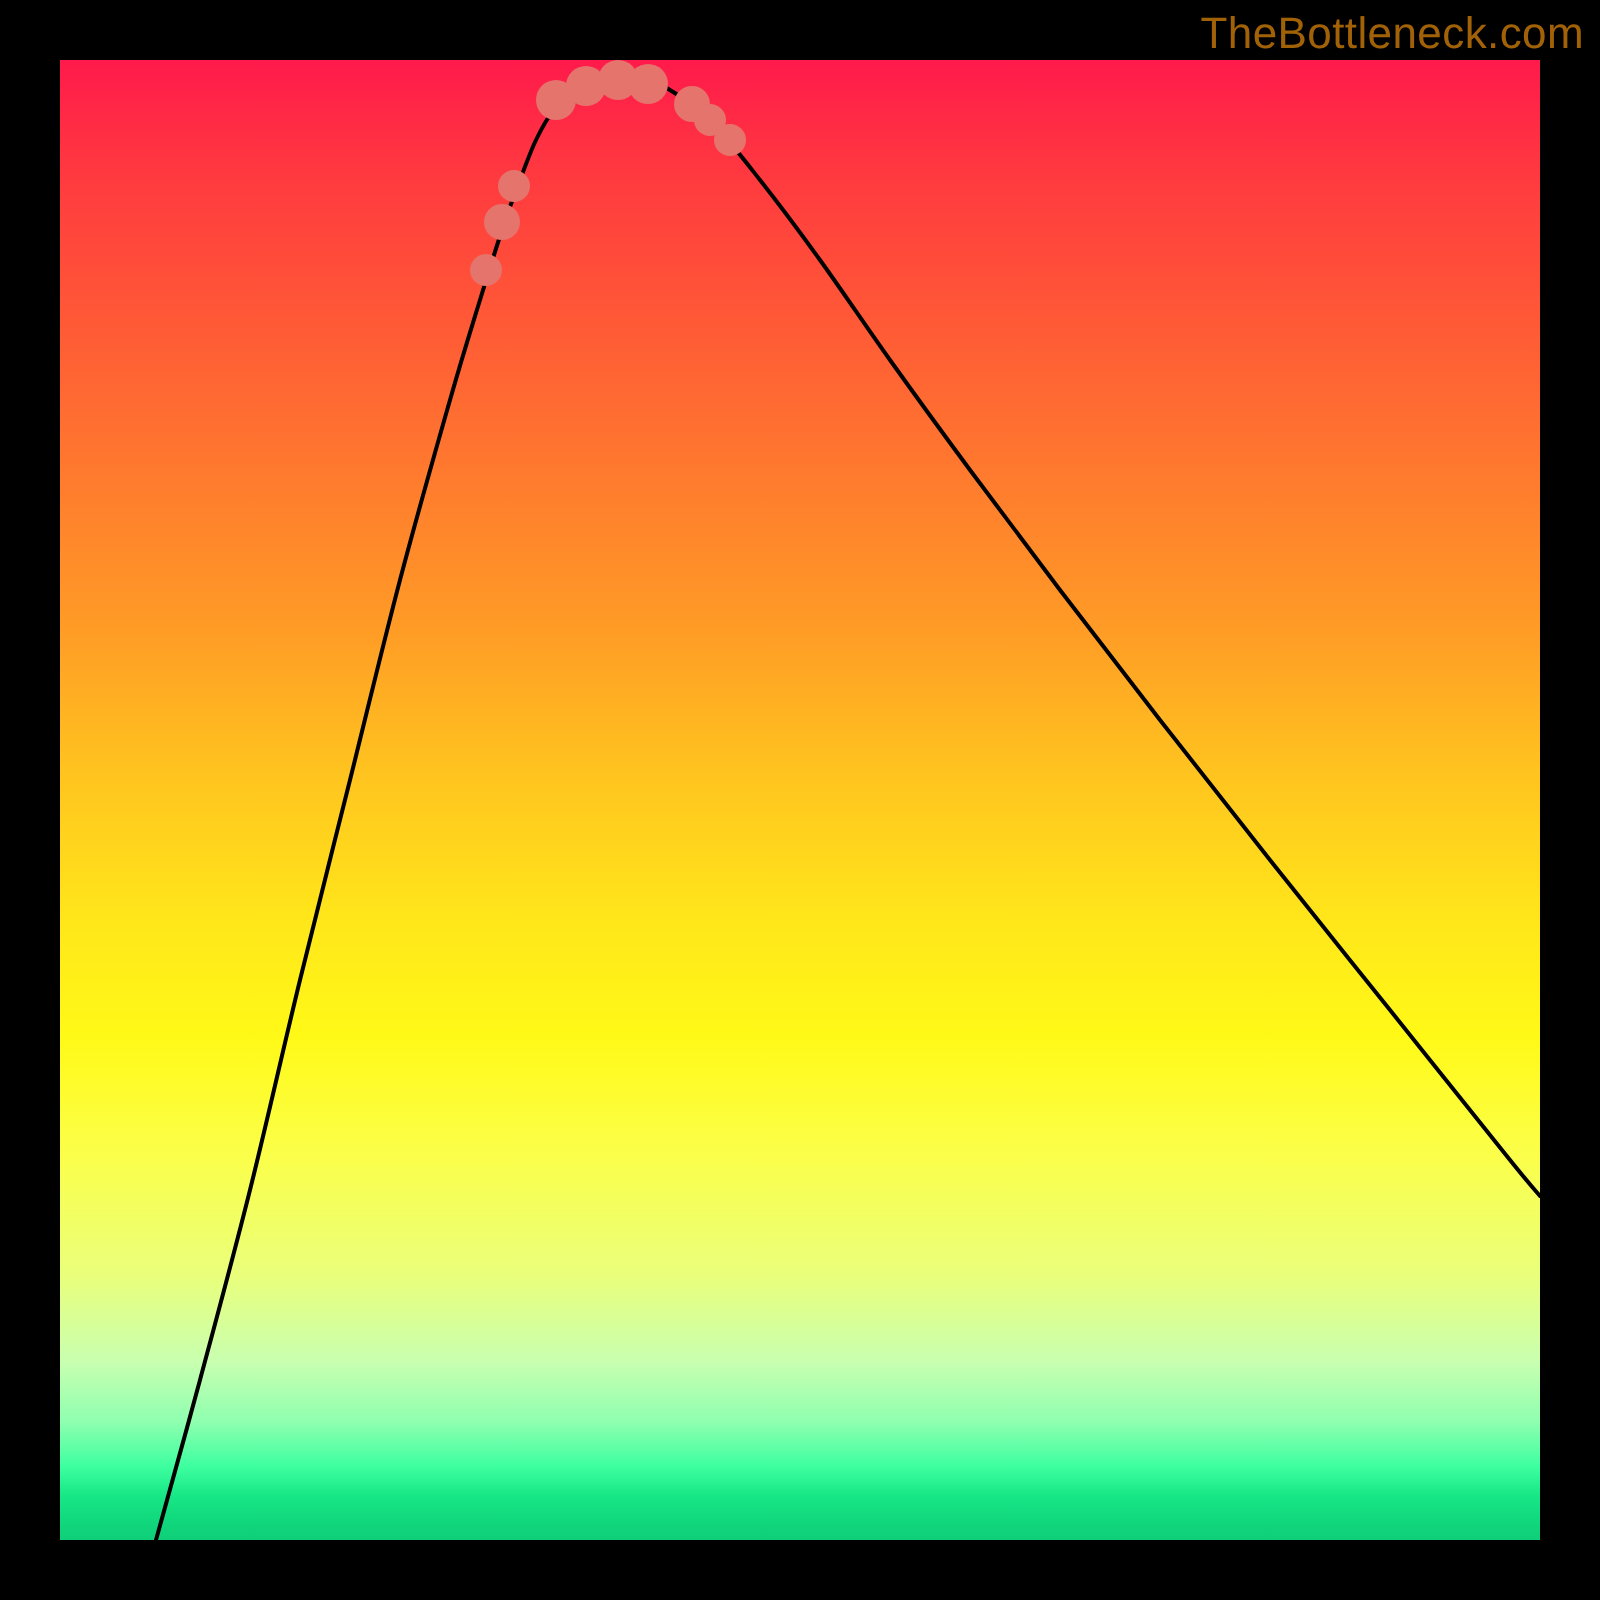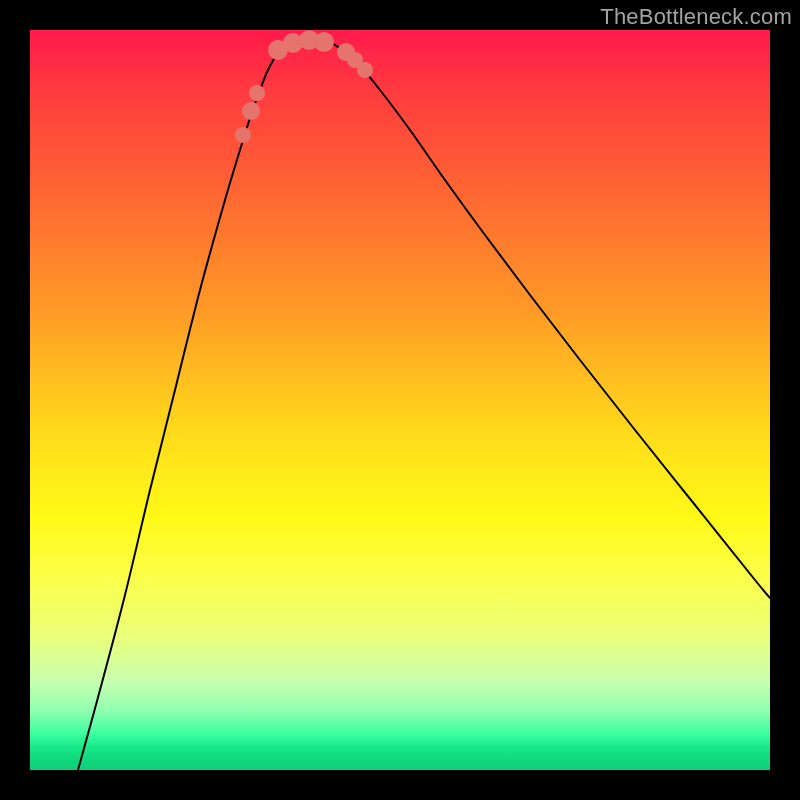--- a/index.html
+++ b/index.html
@@ -40,21 +40,21 @@
       #3effa0 95%,
       #17e786 97%,
       #10d57b 99%,
       #0fcf78 100%
     );
   }
   .watermark {
     position: absolute;
     top: 4px;
     right: 8px;
-    color: #a3a3a3;
+    color: #a16207;
     font-size: 22px;
     font-weight: 500;
     letter-spacing: 0.2px;
     user-select: none;
   }
   svg.curve {
     position: absolute;
     left: 0;
     top: 0;
     width: 740px;

